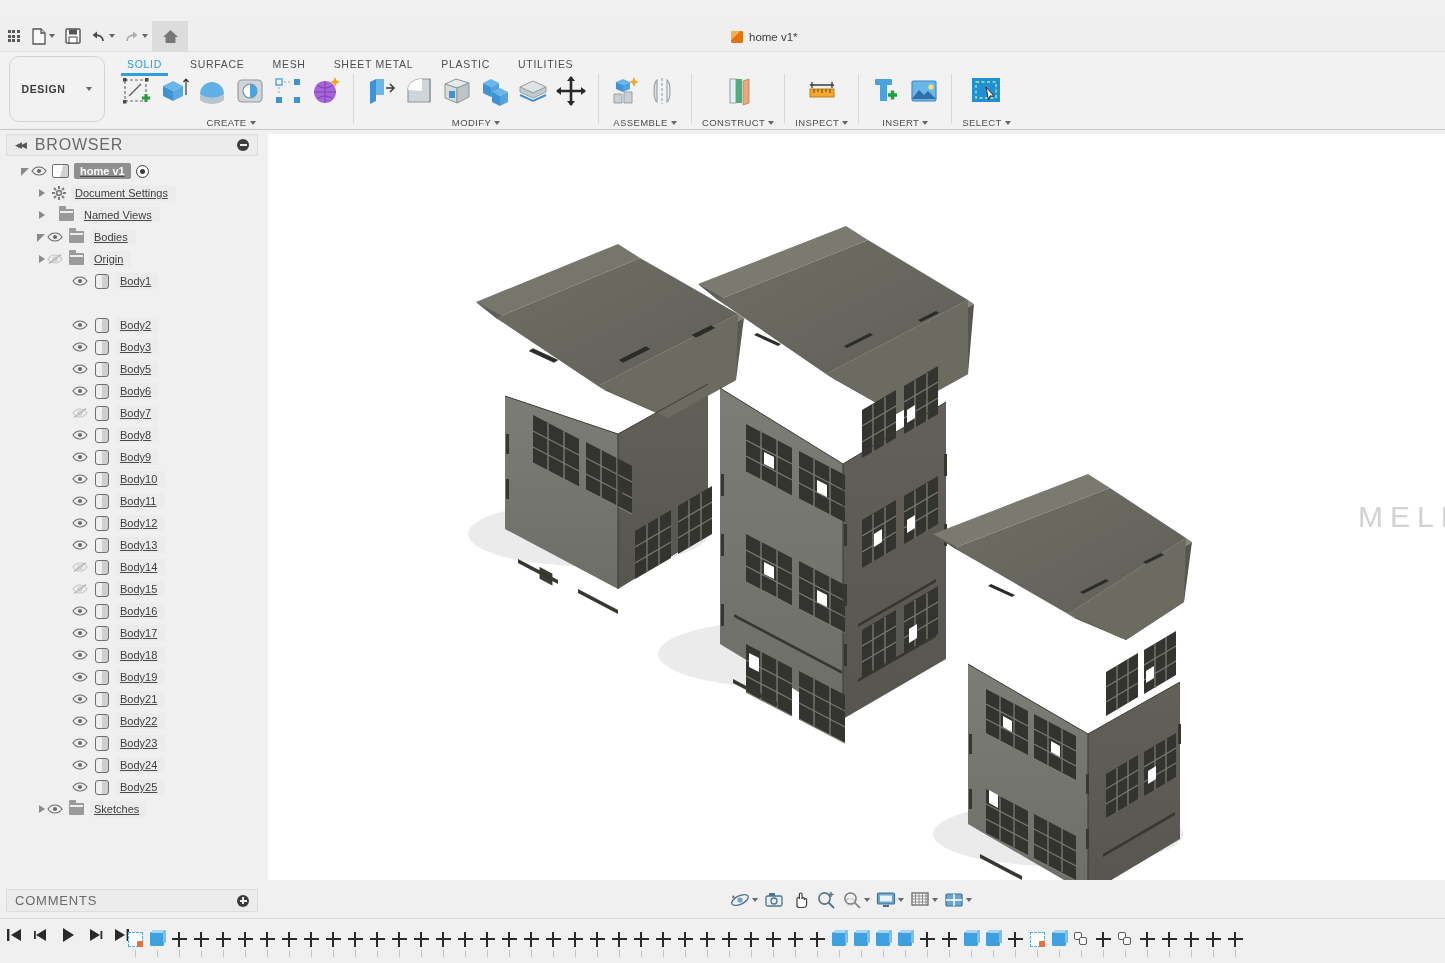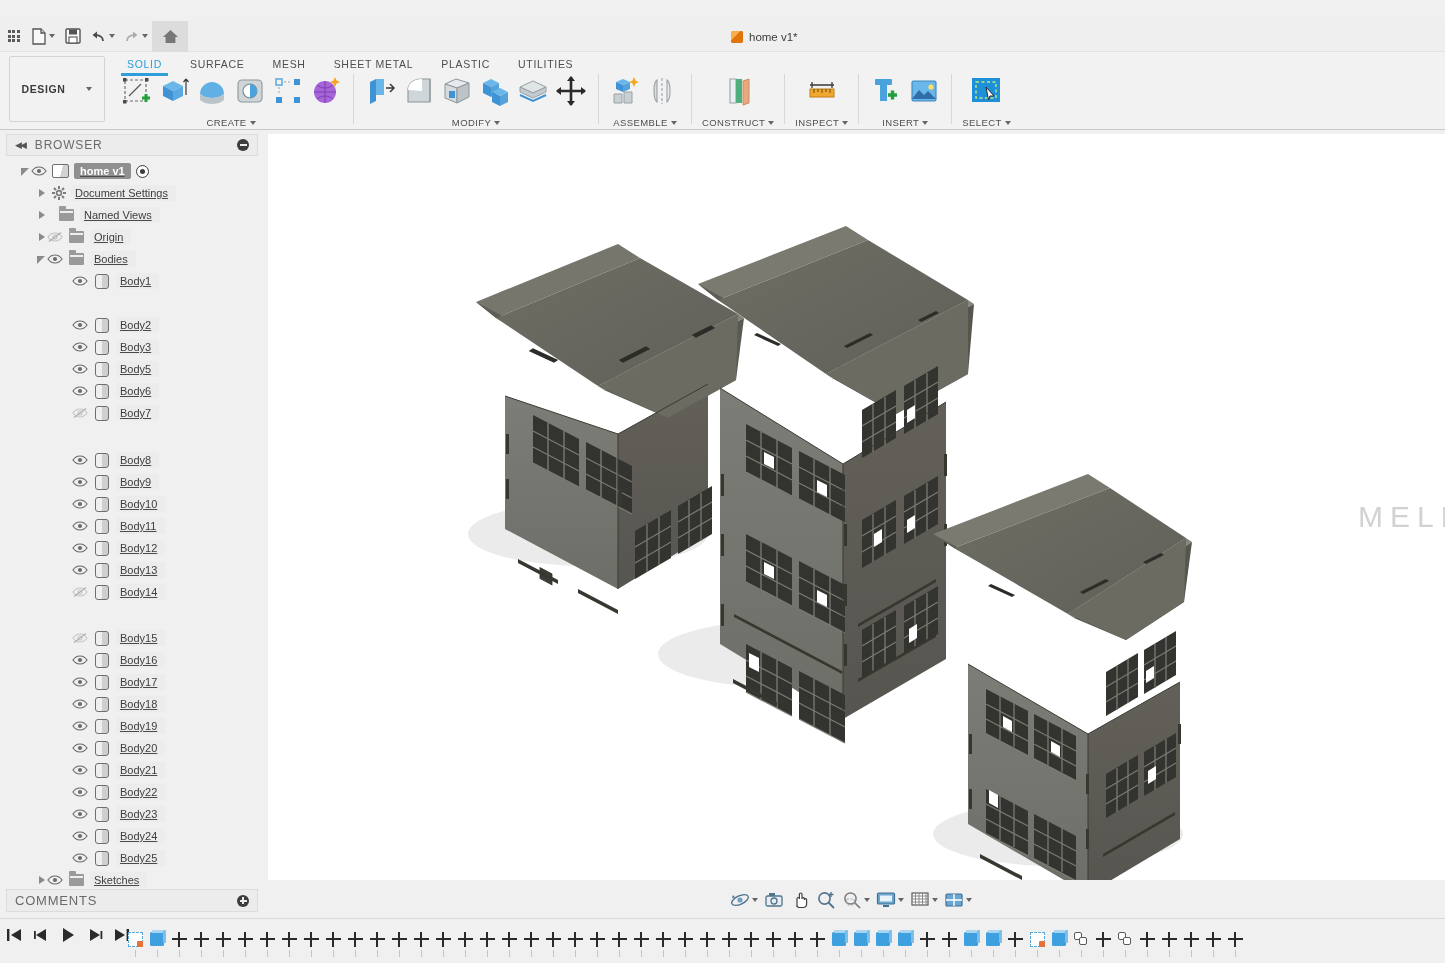--- a/index.html
+++ b/index.html
@@ -58,38 +58,38 @@
   .ws-tab{
     font-size:10.5px; letter-spacing:.7px; color:#4e4e4e; padding:4px 14px 6px;
     position:relative; cursor:default; white-space:nowrap;
   }
   .ws-tab.active{ color:#2a9fd8; }
   .ws-tab.active:after{
     content:""; position:absolute; left:8px; right:8px; bottom:0; height:3px; background:#2f9fdb;
   }
   .design-btn{
     position:absolute; left:9px; top:4px; width:96px; height:66px;
-    background:#f2f2f2; border:1px solid #d4d4d4; border-radius:2px;
+    background:#f2f2f2; border:1px solid #d4d4d4; border-radius:10px;
     display:flex; align-items:center; justify-content:center;
     font-size:10.5px; font-weight:bold; letter-spacing:.6px; color:#3b3b3b; gap:21px;
   }
   .groups{ position:absolute; left:113px; top:22px; display:flex; align-items:flex-start; height:56px; }
   .group{ display:flex; flex-direction:column; align-items:center; padding:0 6px; height:56px; }
   .grow{ display:flex; align-items:flex-start; gap:4px; height:40px; }
   .glabel{ font-size:9.5px; letter-spacing:.4px; color:#4e4e4e; margin-top:3px; display:flex; align-items:center; gap:3px; }
   .sep{ width:1px; height:50px; background:#d8d8d8; margin:0 4px; align-self:flex-start; }
   .ico{ width:34px;height:34px; position:relative; display:block; }
 
   
   .browser-hdr{
     position:absolute; left:6px; top:134px; width:252px; height:22px;
     background:#ececec; border:1px solid #dcdcdc;
     display:flex; align-items:center; padding:0 8px; gap:10px;
   }
-  .browser-hdr .lbl{ font-size:12px; letter-spacing:.8px; color:#6a6a6a; }
+  .browser-hdr .lbl{ font-size:16px; letter-spacing:.8px; color:#6a6a6a; }
   .dblarrow{ color:#555; font-size:9px; letter-spacing:-2px; }
   .hdr-dot{ margin-left:auto; width:12px;height:12px;border-radius:50%;background:#3c3c3c; position:relative;}
   .hdr-dot:after{content:"";position:absolute;left:2.5px;top:5px;width:7px;height:2px;background:#ececec;}
   .hdr-dot.plus:before{content:"";position:absolute;left:5px;top:2.5px;width:2px;height:7px;background:#ececec;}
 
   .tree{ position:absolute; left:6px; top:160px; width:256px;text-decoration:underline; }
   .node{ display:flex; align-items:center; height:22px; font-size:11px; color:#3d3d3d; }
   .tri{ width:11px;height:11px; position:relative; flex:0 0 auto; }
   .tri.closed:after{
     content:""; position:absolute; left:3px; top:1px;
@@ -750,48 +750,48 @@
     <div class="node" style="padding-left:30px">
       <span class="tri closed"></span>
       <span style="width:6px"></span>
       <span class="folder" style="margin:0 6px"></span>
       <span class="pill">
         <span>Named Views</span>
       </span>
     </div>
 
     <div class="node" style="padding-left:30px">
+      <span class="tri open"></span>
+      <span class="eye">
+        <svg width="16" height="16" viewBox="0 0 16 16">
+            <path d="M1 8s2.6-4 7-4 7 4 7 4-2.6 4-7 4-7-4-7-4z" fill="none" stroke="#6b6b6b" stroke-width="1.2"></path>
+            <circle cx="8" cy="8" r="2.1" fill="#6b6b6b"></circle>
+          </svg>
+      </span>
+      <span class="folder" style="margin:0 6px"></span>
+      <span class="pill">
+        <span>Bodies</span>
+      </span>
+    </div>
+
+    <div class="node" style="padding-left:30px">
       <span class="tri closed"></span>
       <span class="eye">
         <svg width="16" height="16" viewBox="0 0 16 16">
             <path d="M1 8s2.6-4 7-4 7 4 7 4-2.6 4-7 4-7-4-7-4z" fill="none" stroke="#c2c2c2" stroke-width="1.2"></path>
             <circle cx="8" cy="8" r="2" fill="none" stroke="#c2c2c2" stroke-width="1.1"></circle>
             <path d="M2 12.5 14 3.5" stroke="#b0b0b0" stroke-width="1.3"></path>
           </svg>
       </span>
       <span class="folder" style="margin:0 6px"></span>
       <span class="pill">
         <span>Origin</span>
       </span>
     </div>
 
-    <div class="node" style="padding-left:30px">
-      <span class="tri open"></span>
-      <span class="eye">
-        <svg width="16" height="16" viewBox="0 0 16 16">
-            <path d="M1 8s2.6-4 7-4 7 4 7 4-2.6 4-7 4-7-4-7-4z" fill="none" stroke="#6b6b6b" stroke-width="1.2"></path>
-            <circle cx="8" cy="8" r="2.1" fill="#6b6b6b"></circle>
-          </svg>
-      </span>
-      <span class="folder" style="margin:0 6px"></span>
-      <span class="pill">
-        <span>Bodies</span>
-      </span>
-    </div>
-
     <div id="body-rows">
         <div class="node" style="padding-left: 66px;">
           <span class="eye">
             <svg width="16" height="16" viewBox="0 0 16 16">
               <path d="M1 8s2.6-4 7-4 7 4 7 4-2.6 4-7 4-7-4-7-4z" fill="none" stroke="#6b6b6b" stroke-width="1.2"></path>
               <circle cx="8" cy="8" r="2.1" fill="#6b6b6b"></circle>
             </svg>
           </span>
           <span class="bodyico" style="margin:0 7px"></span>
           <span class="pill">
@@ -852,21 +852,21 @@
               <path d="M1 8s2.6-4 7-4 7 4 7 4-2.6 4-7 4-7-4-7-4z" fill="none" stroke="#c6c6c6" stroke-width="1.2"></path>
               <circle cx="8" cy="8" r="2" fill="none" stroke="#c6c6c6" stroke-width="1.1"></circle>
               <path d="M2 12.5 14 3.5" stroke="#b4b4b4" stroke-width="1.3"></path>
             </svg>
           </span>
           <span class="bodyico" style="margin:0 7px"></span>
           <span class="pill">
             <span>Body7</span>
           </span>
         </div>
-        <div class="node" style="padding-left: 66px; margin-top: 25px;">
+        <div class="node" style="padding-left: 66px;">
           <span class="eye">
             <svg width="16" height="16" viewBox="0 0 16 16">
               <path d="M1 8s2.6-4 7-4 7 4 7 4-2.6 4-7 4-7-4-7-4z" fill="none" stroke="#6b6b6b" stroke-width="1.2"></path>
               <circle cx="8" cy="8" r="2.1" fill="#6b6b6b"></circle>
             </svg>
           </span>
           <span class="bodyico" style="margin:0 7px"></span>
           <span class="pill">
             <span>Body8</span>
           </span>
@@ -937,21 +937,21 @@
               <path d="M1 8s2.6-4 7-4 7 4 7 4-2.6 4-7 4-7-4-7-4z" fill="none" stroke="#c6c6c6" stroke-width="1.2"></path>
               <circle cx="8" cy="8" r="2" fill="none" stroke="#c6c6c6" stroke-width="1.1"></circle>
               <path d="M2 12.5 14 3.5" stroke="#b4b4b4" stroke-width="1.3"></path>
             </svg>
           </span>
           <span class="bodyico" style="margin:0 7px"></span>
           <span class="pill">
             <span>Body14</span>
           </span>
         </div>
-        <div class="node" style="padding-left: 66px; margin-top: 24px;">
+        <div class="node" style="padding-left: 66px;">
           <span class="eye">
             <svg width="16" height="16" viewBox="0 0 16 16">
               <path d="M1 8s2.6-4 7-4 7 4 7 4-2.6 4-7 4-7-4-7-4z" fill="none" stroke="#c6c6c6" stroke-width="1.2"></path>
               <circle cx="8" cy="8" r="2" fill="none" stroke="#c6c6c6" stroke-width="1.1"></circle>
               <path d="M2 12.5 14 3.5" stroke="#b4b4b4" stroke-width="1.3"></path>
             </svg>
           </span>
           <span class="bodyico" style="margin:0 7px"></span>
           <span class="pill">
             <span>Body15</span>
@@ -996,32 +996,20 @@
         <div class="node" style="padding-left: 66px;">
           <span class="eye">
             <svg width="16" height="16" viewBox="0 0 16 16">
               <path d="M1 8s2.6-4 7-4 7 4 7 4-2.6 4-7 4-7-4-7-4z" fill="none" stroke="#6b6b6b" stroke-width="1.2"></path>
               <circle cx="8" cy="8" r="2.1" fill="#6b6b6b"></circle>
             </svg>
           </span>
           <span class="bodyico" style="margin:0 7px"></span>
           <span class="pill">
             <span>Body19</span>
-          </span>
-        </div>
-        <div class="node" style="padding-left: 66px;">
-          <span class="eye">
-            <svg width="16" height="16" viewBox="0 0 16 16">
-              <path d="M1 8s2.6-4 7-4 7 4 7 4-2.6 4-7 4-7-4-7-4z" fill="none" stroke="#6b6b6b" stroke-width="1.2"></path>
-              <circle cx="8" cy="8" r="2.1" fill="#6b6b6b"></circle>
-            </svg>
-          </span>
-          <span class="bodyico" style="margin:0 7px"></span>
-          <span class="pill">
-            <span>Body20</span>
           </span>
         </div>
         <div class="node" style="padding-left: 66px;">
           <span class="eye">
             <svg width="16" height="16" viewBox="0 0 16 16">
               <path d="M1 8s2.6-4 7-4 7 4 7 4-2.6 4-7 4-7-4-7-4z" fill="none" stroke="#6b6b6b" stroke-width="1.2"></path>
               <circle cx="8" cy="8" r="2.1" fill="#6b6b6b"></circle>
             </svg>
           </span>
           <span class="bodyico" style="margin:0 7px"></span>

